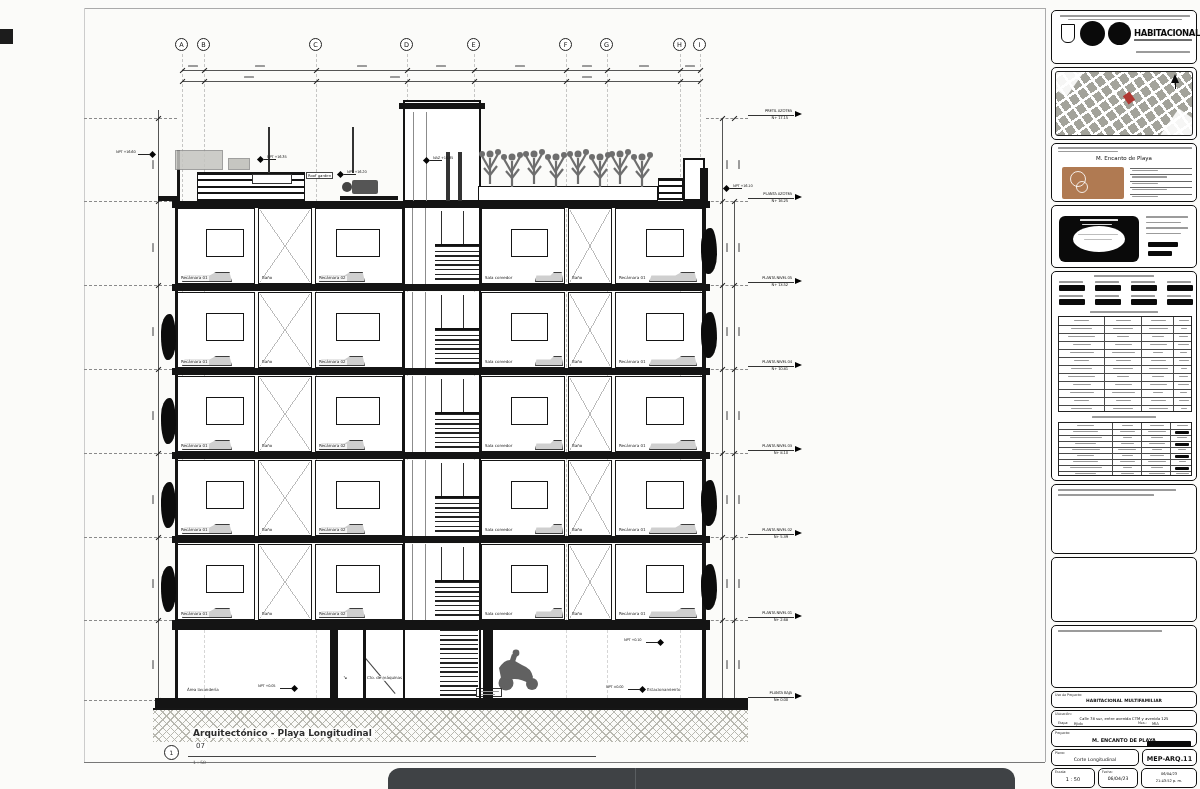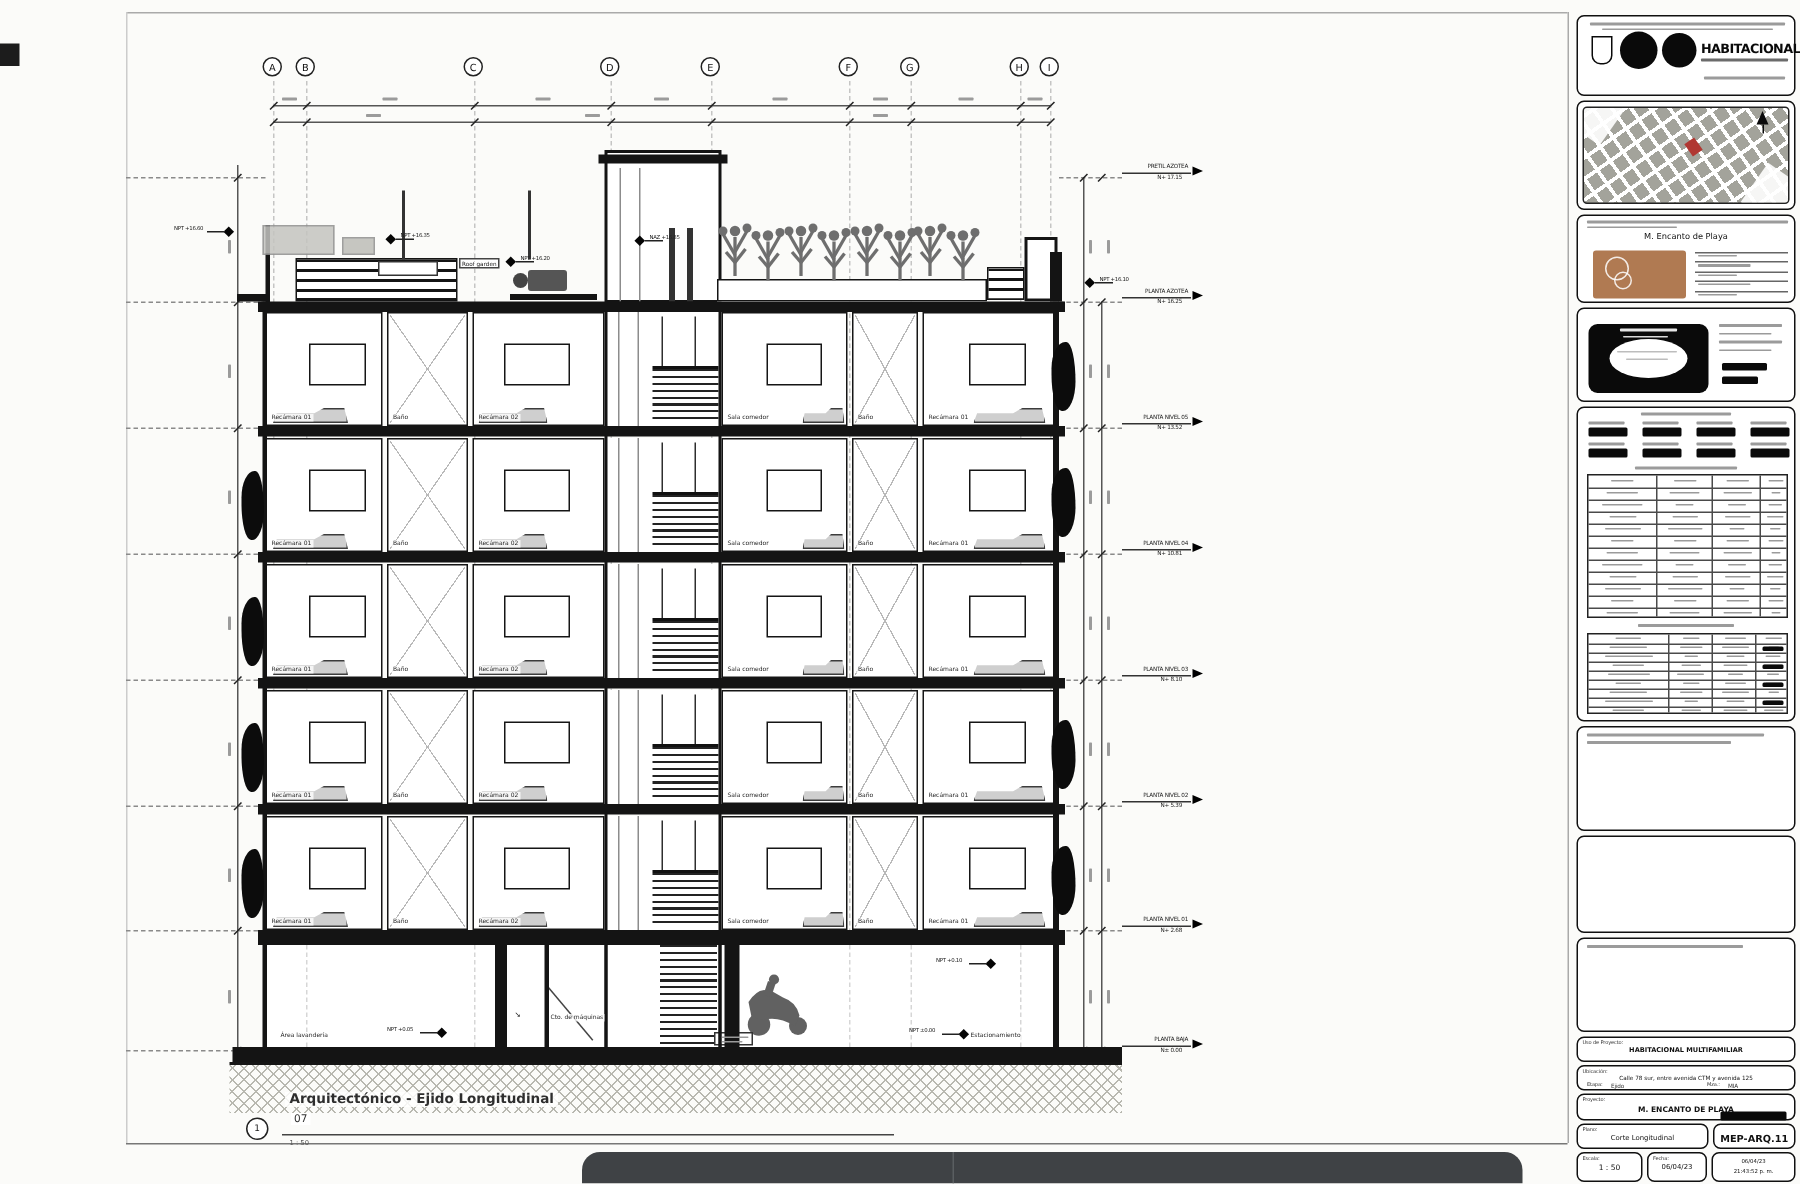--- a/index.html
+++ b/index.html
@@ -522,21 +522,21 @@
     <div style="position: absolute; left: 646px; top: 642px; width: 12px; height: 1px; background: rgb(34, 34, 34); z-index: 5;"></div>
     <div class="taglabel" style="position: absolute; top: 638px; left: 624px;">NPT +0.10</div>
     <div class="diamond" style="position: absolute; left: 640px; top: 687px;"></div>
     <div style="position: absolute; left: 628px; top: 689px; width: 12px; height: 1px; background: rgb(34, 34, 34); z-index: 5;"></div>
     <div class="taglabel" style="position: absolute; top: 685px; left: 606px;">NPT ±0.00</div>
   </div>
 
 <div class="hatch" style="left:153px;top:708px;width:595px;height:34px"></div>
 
 <div>
-  <div class="abs" id="vt-text">Arquitectónico - Ejido Longitudinal</div>
+  <div class="abs" id="vt-text">Arquitectónico - Playa Longitudinal</div>
   <div class="abs" id="vt-num">07</div>
   <div class="abs" id="vt-circle">
       <span>1</span>
     </div>
   <div class="abs" id="vt-line"></div>
   <div class="abs" id="vt-scale">1 : 50</div>
 </div>
 
 <div>
 

